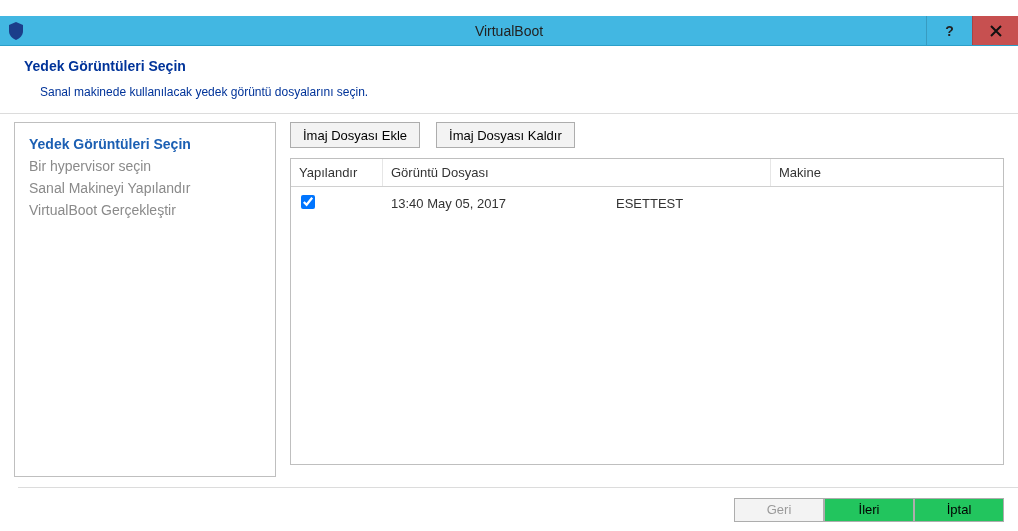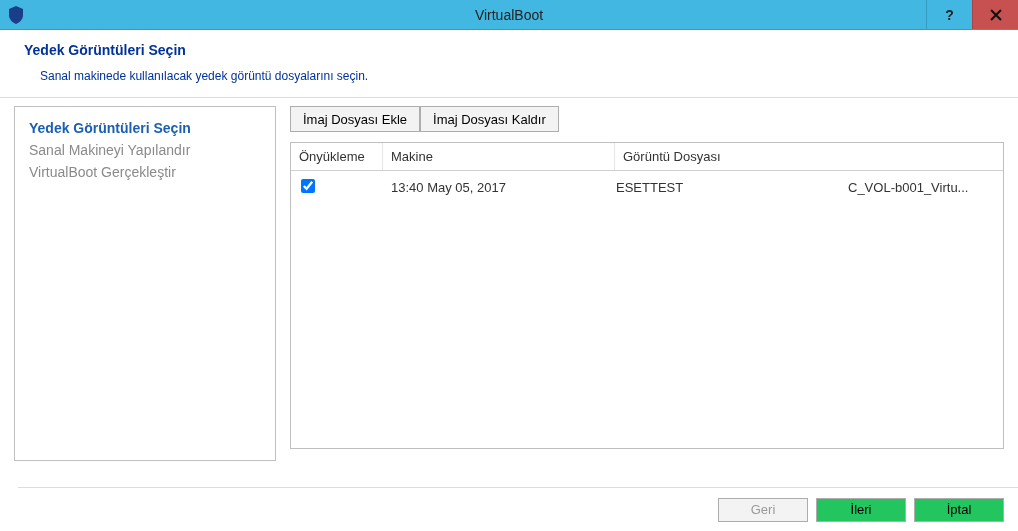--- a/index.html
+++ b/index.html
@@ -12,20 +12,21 @@
     overflow: hidden;
     color: #333;
   }
   .titlebar {
     height: 30px;
     background: #42b7e2;
     border-bottom: 1px solid #2a9fc9;
     display: flex;
     align-items: center;
     position: relative;
+    margin-top: 16px;
   }
   .titlebar .shield {
     margin-left: 8px;
     display: inline-flex;
   }
   .titlebar .title {
     position: absolute;
     left: 0; right: 0;
     text-align: center;
     font-size: 14px;
@@ -88,21 +89,21 @@
     color: #1b5fb3;
     font-weight: bold;
   }
   .main {
     flex: 1;
     display: flex;
     flex-direction: column;
   }
   .toolbar {
     display: flex;
-    gap: 0;
+    gap: 16px;
     margin-bottom: 10px;
   }
   .toolbar button {
     font-family: inherit;
     font-size: 13px;
     padding: 4px 12px;
     background: #f3f3f3;
     border: 1px solid #adadad;
     cursor: pointer;
     min-height: 26px;
@@ -144,21 +145,20 @@
   .footer {
     position: absolute;
     bottom: 0;
     left: 18px; right: 0;
     height: 44px;
     border-top: 1px solid #dcdcdc;
     display: flex;
     align-items: center;
     justify-content: flex-end;
     padding-right: 14px;
-    gap: 8px;
     background: #fff;
   }
   .footer button {
     font-family: inherit;
     font-size: 13px;
     width: 90px;
     height: 24px;
     background: #22c55e;
     border: 1px solid #adadad;
     cursor: pointer;
@@ -194,42 +194,42 @@
 </div>
 
 <div class="header-block">
   <div class="title">Yedek Görüntüleri Seçin</div>
   <div class="subtitle">Sanal makinede kullanılacak yedek görüntü dosyalarını seçin.</div>
 </div>
 
 <div class="body-area">
   <div class="sidebar">
     <div class="step active">Yedek Görüntüleri Seçin</div>
+    <div class="step">Bir hypervisor seçin</div>
     <div class="step">Sanal Makineyi Yapılandır</div>
     <div class="step">VirtualBoot Gerçekleştir</div>
   </div>
 
   <div class="main">
     <div class="toolbar">
       <button>İmaj Dosyası Ekle</button>
       <button>İmaj Dosyası Kaldır</button>
     </div>
     <div class="grid">
       <div class="grid-header">
-        <div class="col col-boot">Önyükleme</div>
+        <div class="col col-boot">Yapılandır</div>
+        <div class="col col-file">Görüntü Dosyası</div>
         <div class="col col-machine">Makine</div>
-        <div class="col col-file">Görüntü Dosyası</div>
       </div>
       <div class="grid-row">
         <div class="cell col-boot">
           <input type="checkbox" checked="" style="">
         </div>
         <div class="cell col-point">13:40 May 05, 2017</div>
         <div class="cell col-machine">ESETTEST</div>
-        <div class="cell col-file">C_VOL-b001_Virtu...</div>
       </div>
     </div>
   </div>
 </div>
 
 <div class="footer">
   <button disabled="">Geri</button>
   <button>İleri</button>
   <button>İptal</button>
 </div>

